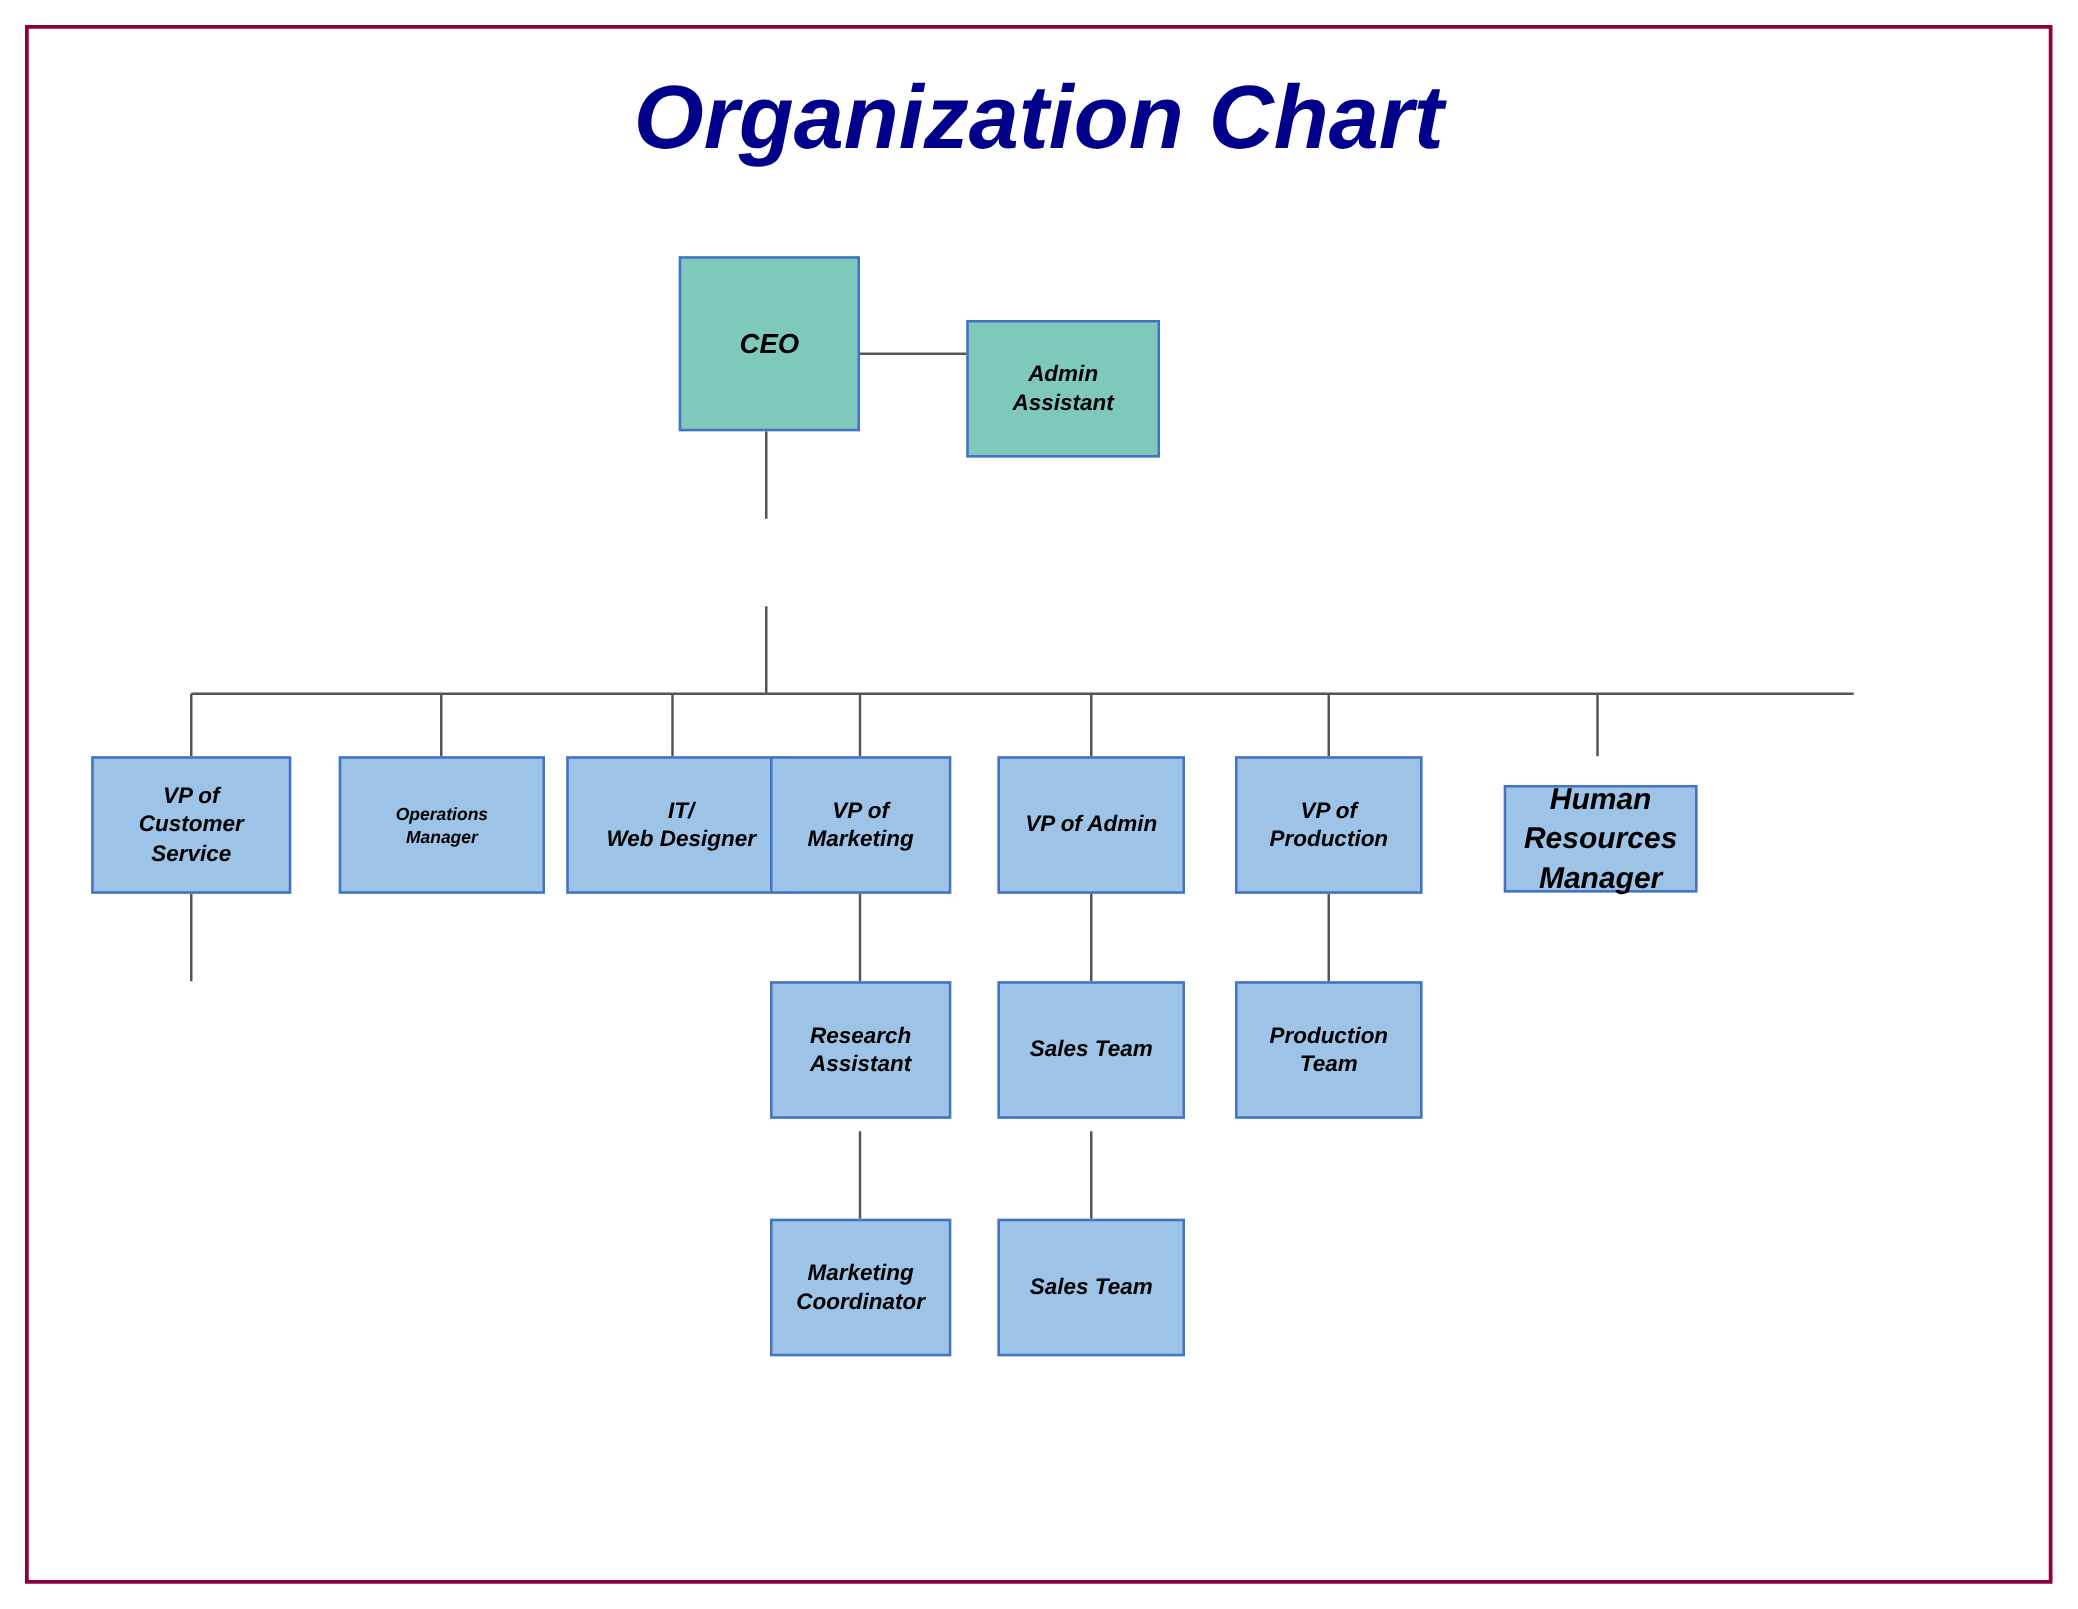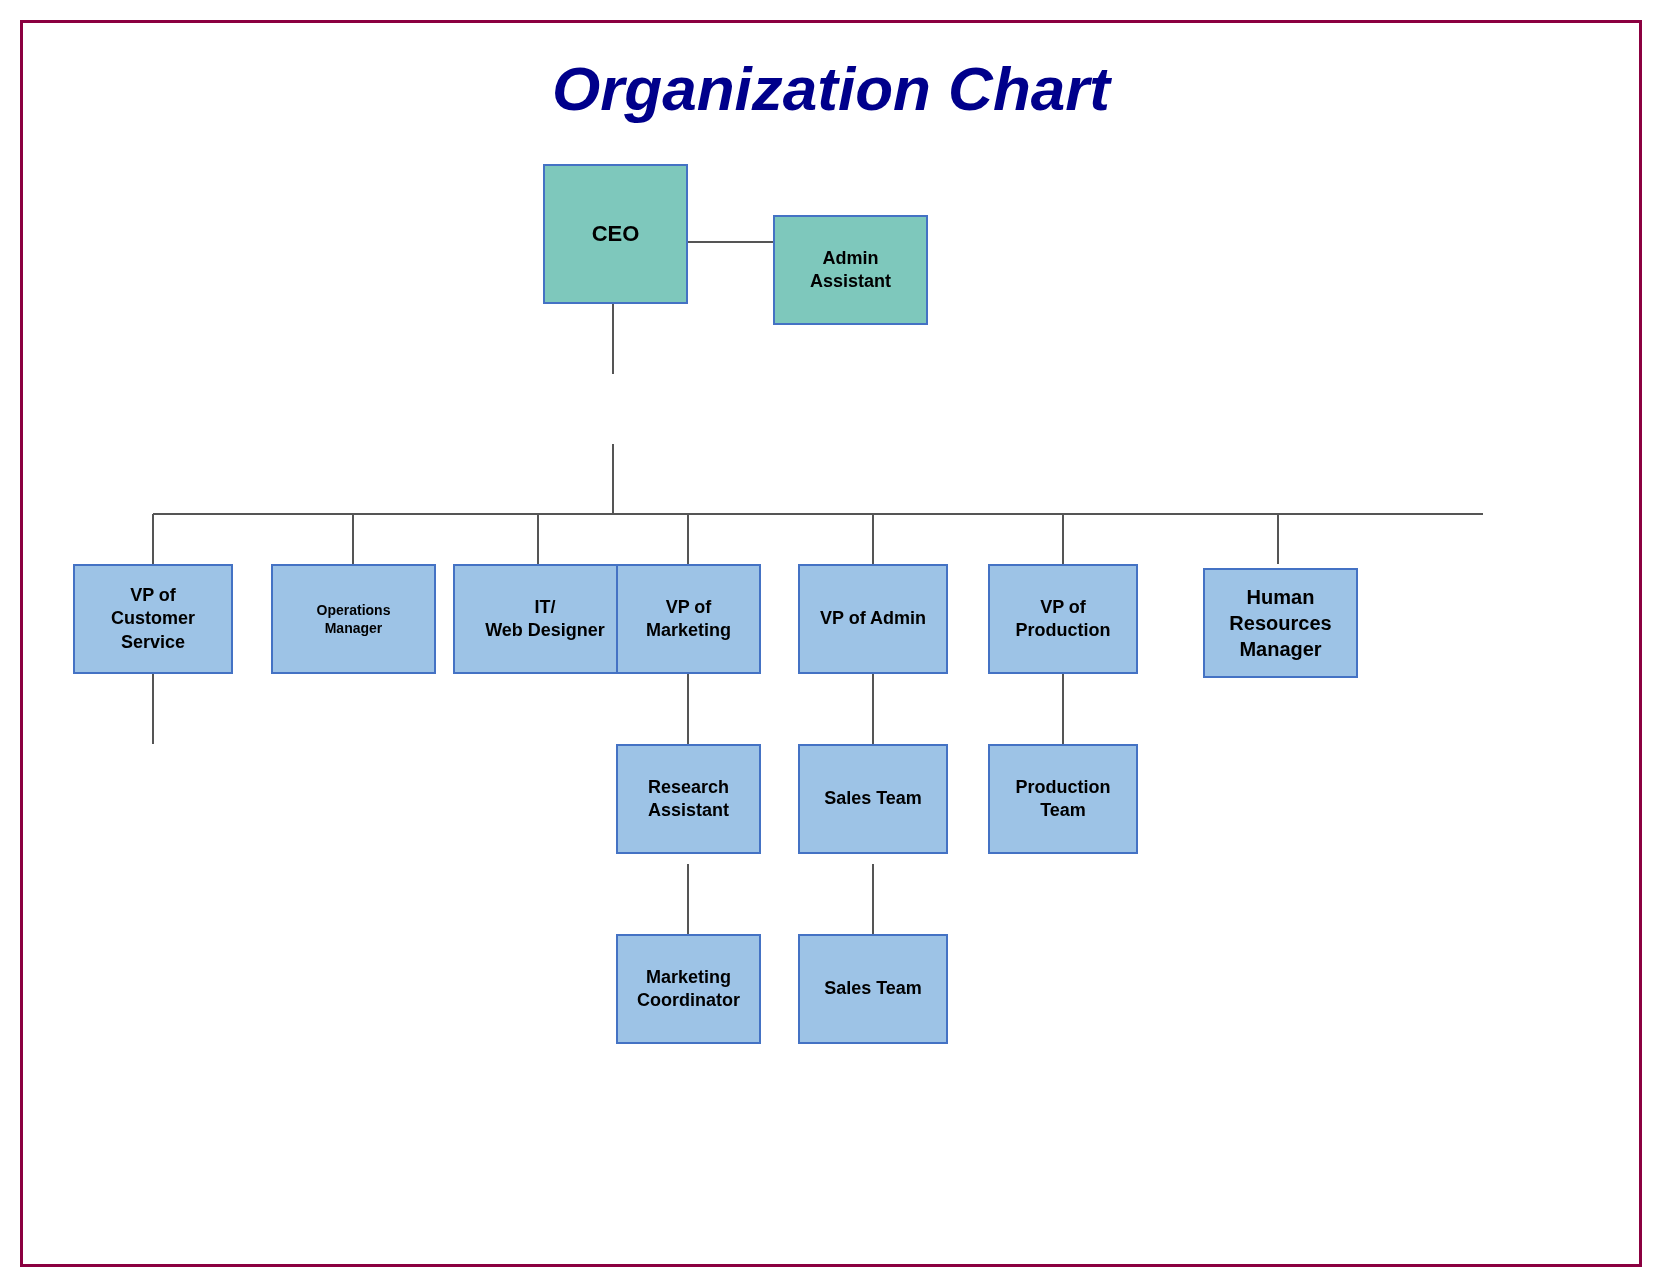--- a/index.html
+++ b/index.html
@@ -15,24 +15,25 @@
       background: #fff;
       width: 1622px;
       min-height: 1247px;
       margin: 0 auto;
       padding: 20px 30px 40px;
       position: relative;
     }
 
     .page-title {
       text-align: center;
-      font-size: 62px;
+      font-size: 72px;
       font-weight: 900;
       color: #00008b;
       font-style: italic;
+      margin-bottom: 30px;
       padding-top: 10px;
     }
 
     .chart-container {
       position: relative;
       width: 100%;
     }
 
     
     .connector-svg {
@@ -50,20 +51,21 @@
       position: absolute;
       border: 2px solid #0c4a6e;
       text-align: center;
       display: flex;
       align-items: center;
       justify-content: center;
       font-size: 18px;
       font-weight: 600;
       line-height: 1.3;
       padding: 8px;
+      font-style: italic;
     }
 
     .box-teal {
       background: #7ec8bc;
       border-color: #4472c4;
     }
 
     .box-blue {
       background: #9dc3e6;
       border-color: #4472c4;
@@ -147,21 +149,21 @@
 
     <div class="box box-blue" style="left: 745px; top: 440px; width: 150px; height: 110px; font-size: 18px;">
       <span style="white-space: pre-line;">VP of Admin</span>
     </div>
 
     <div class="box box-blue" style="left: 935px; top: 440px; width: 150px; height: 110px; font-size: 18px;">
       <span style="white-space: pre-line;">VP of
 Production</span>
     </div>
 
-    <div class="box box-blue" style="left: 1150px; top: 444px; width: 155px; height: 110px; font-size: 20px;">
+    <div class="box box-blue" style="left: 1150px; top: 463px; width: 155px; height: 86px; font-size: 24px;">
       <span style="white-space: pre-line;">Human
 Resources
 Manager</span>
     </div>
 
 
     <div class="box box-blue" style="left: 563px; top: 620px; width: 145px; height: 110px; font-size: 18px;">
       <span style="white-space: pre-line;">Research
 Assistant</span>
     </div>

